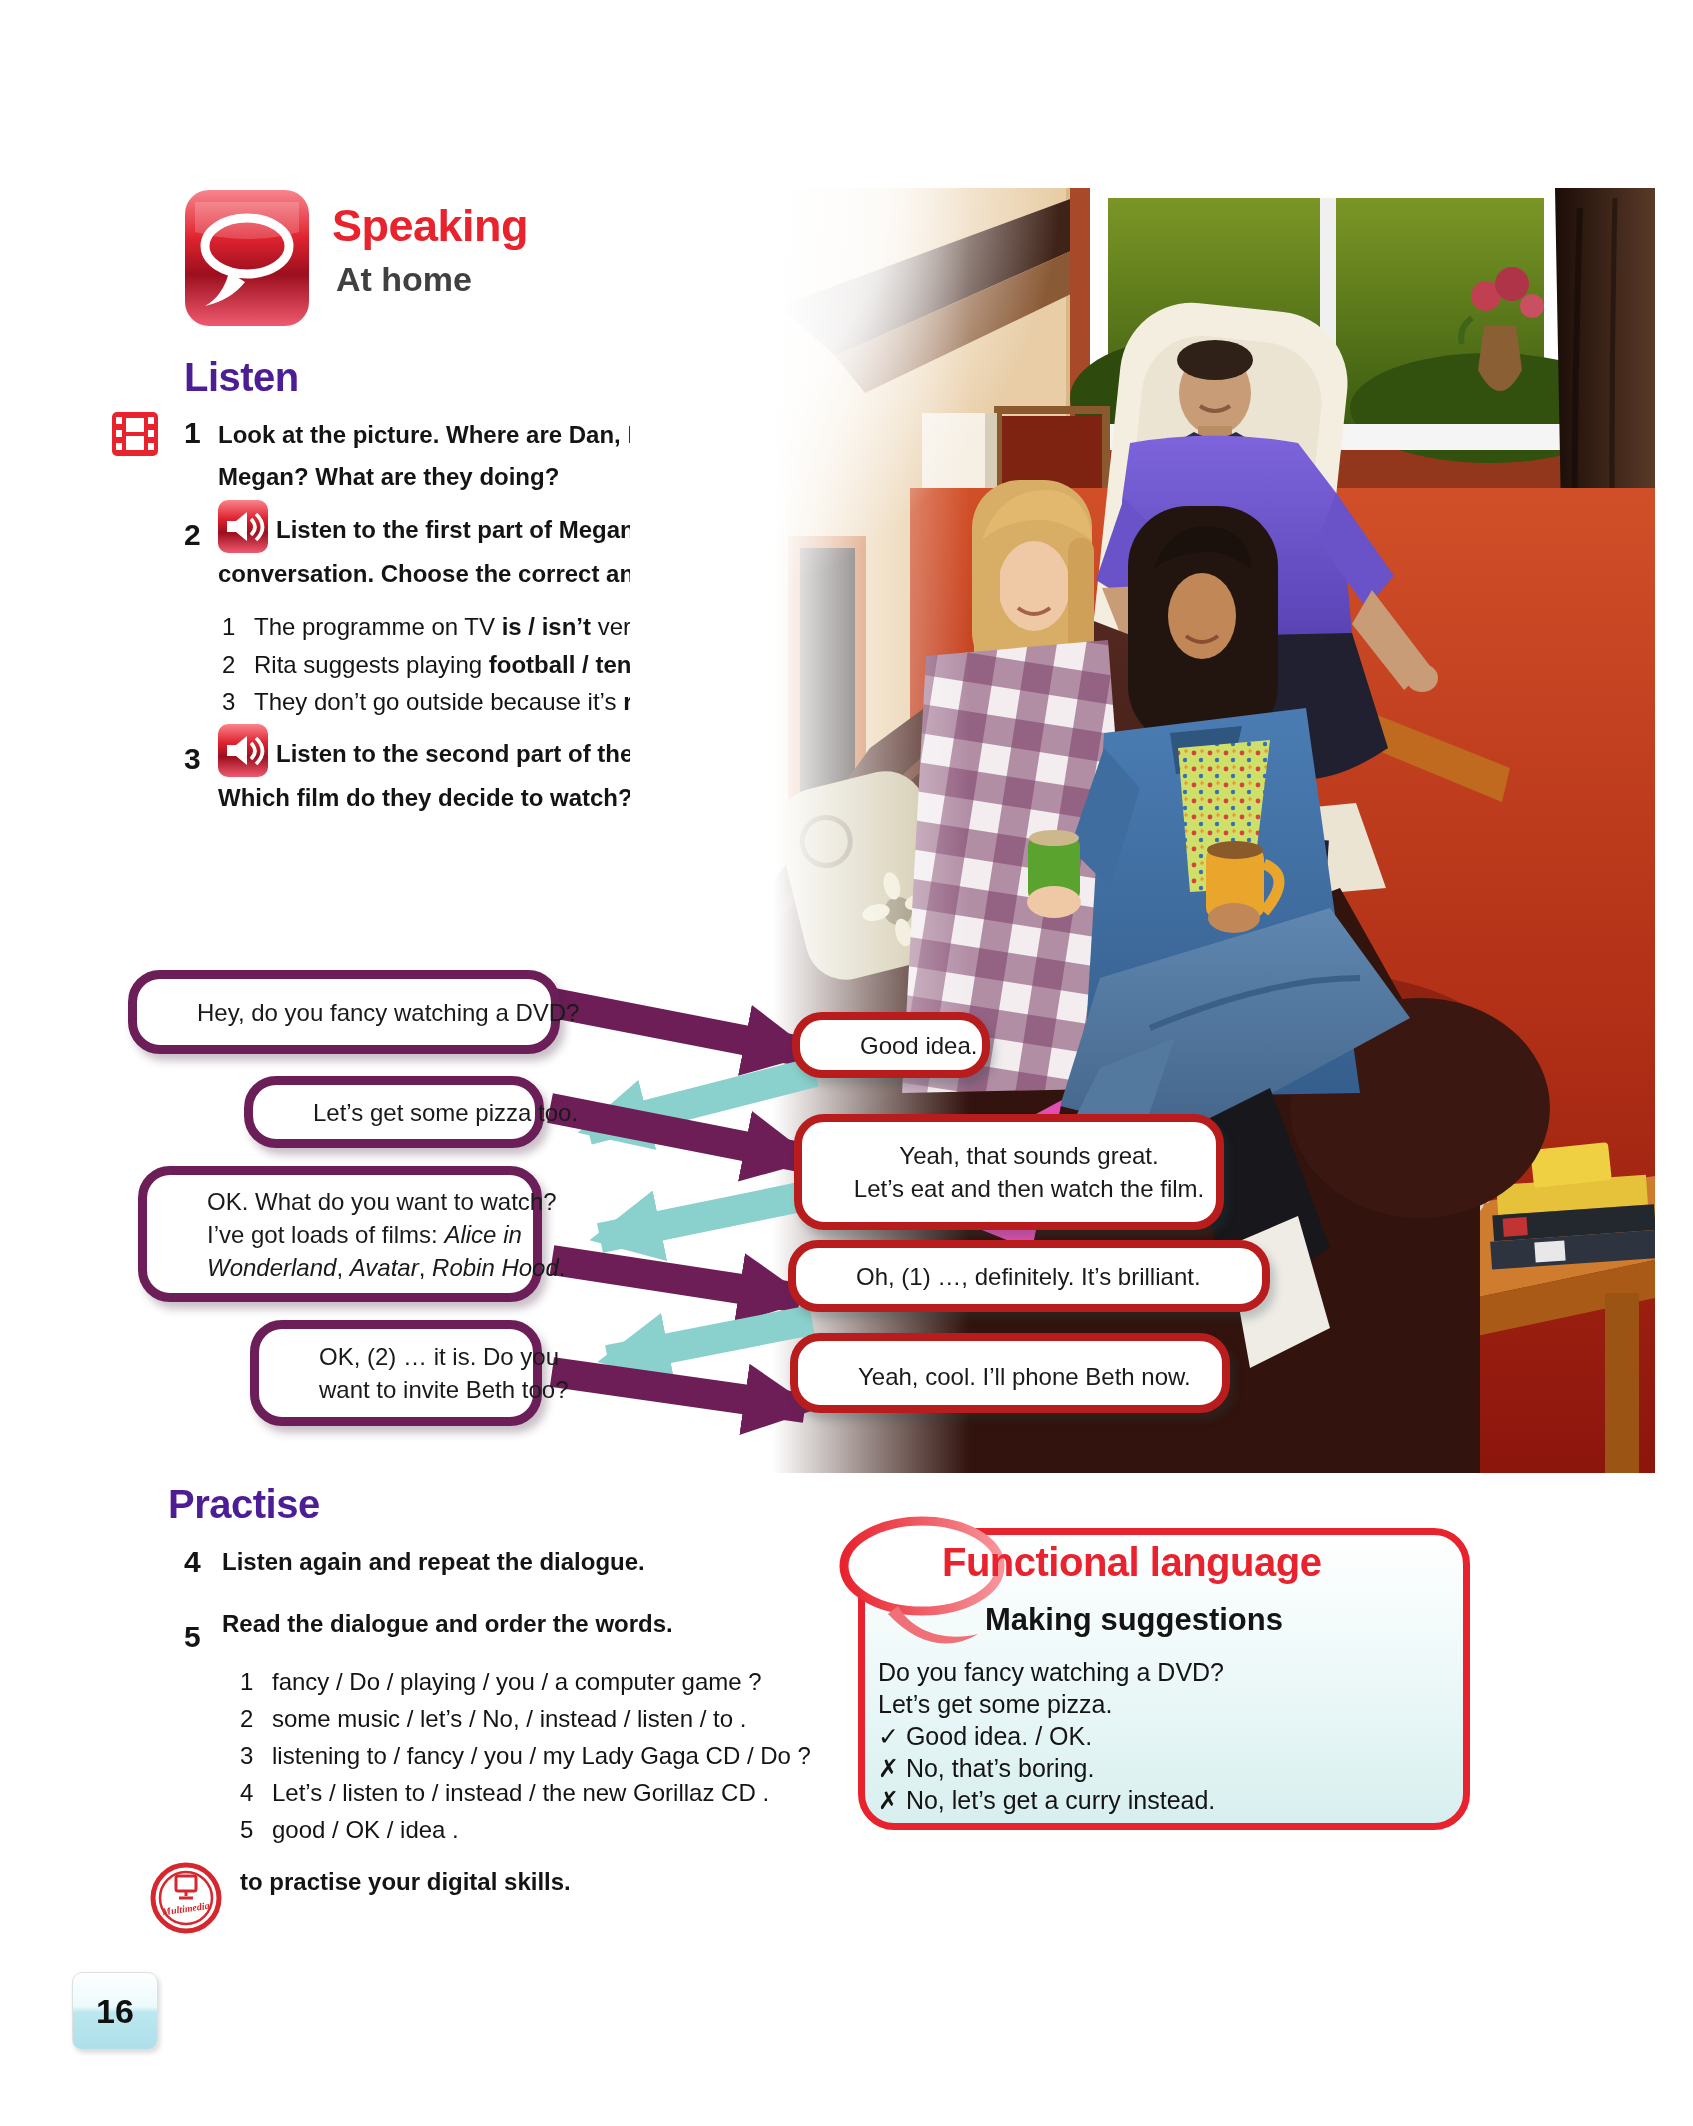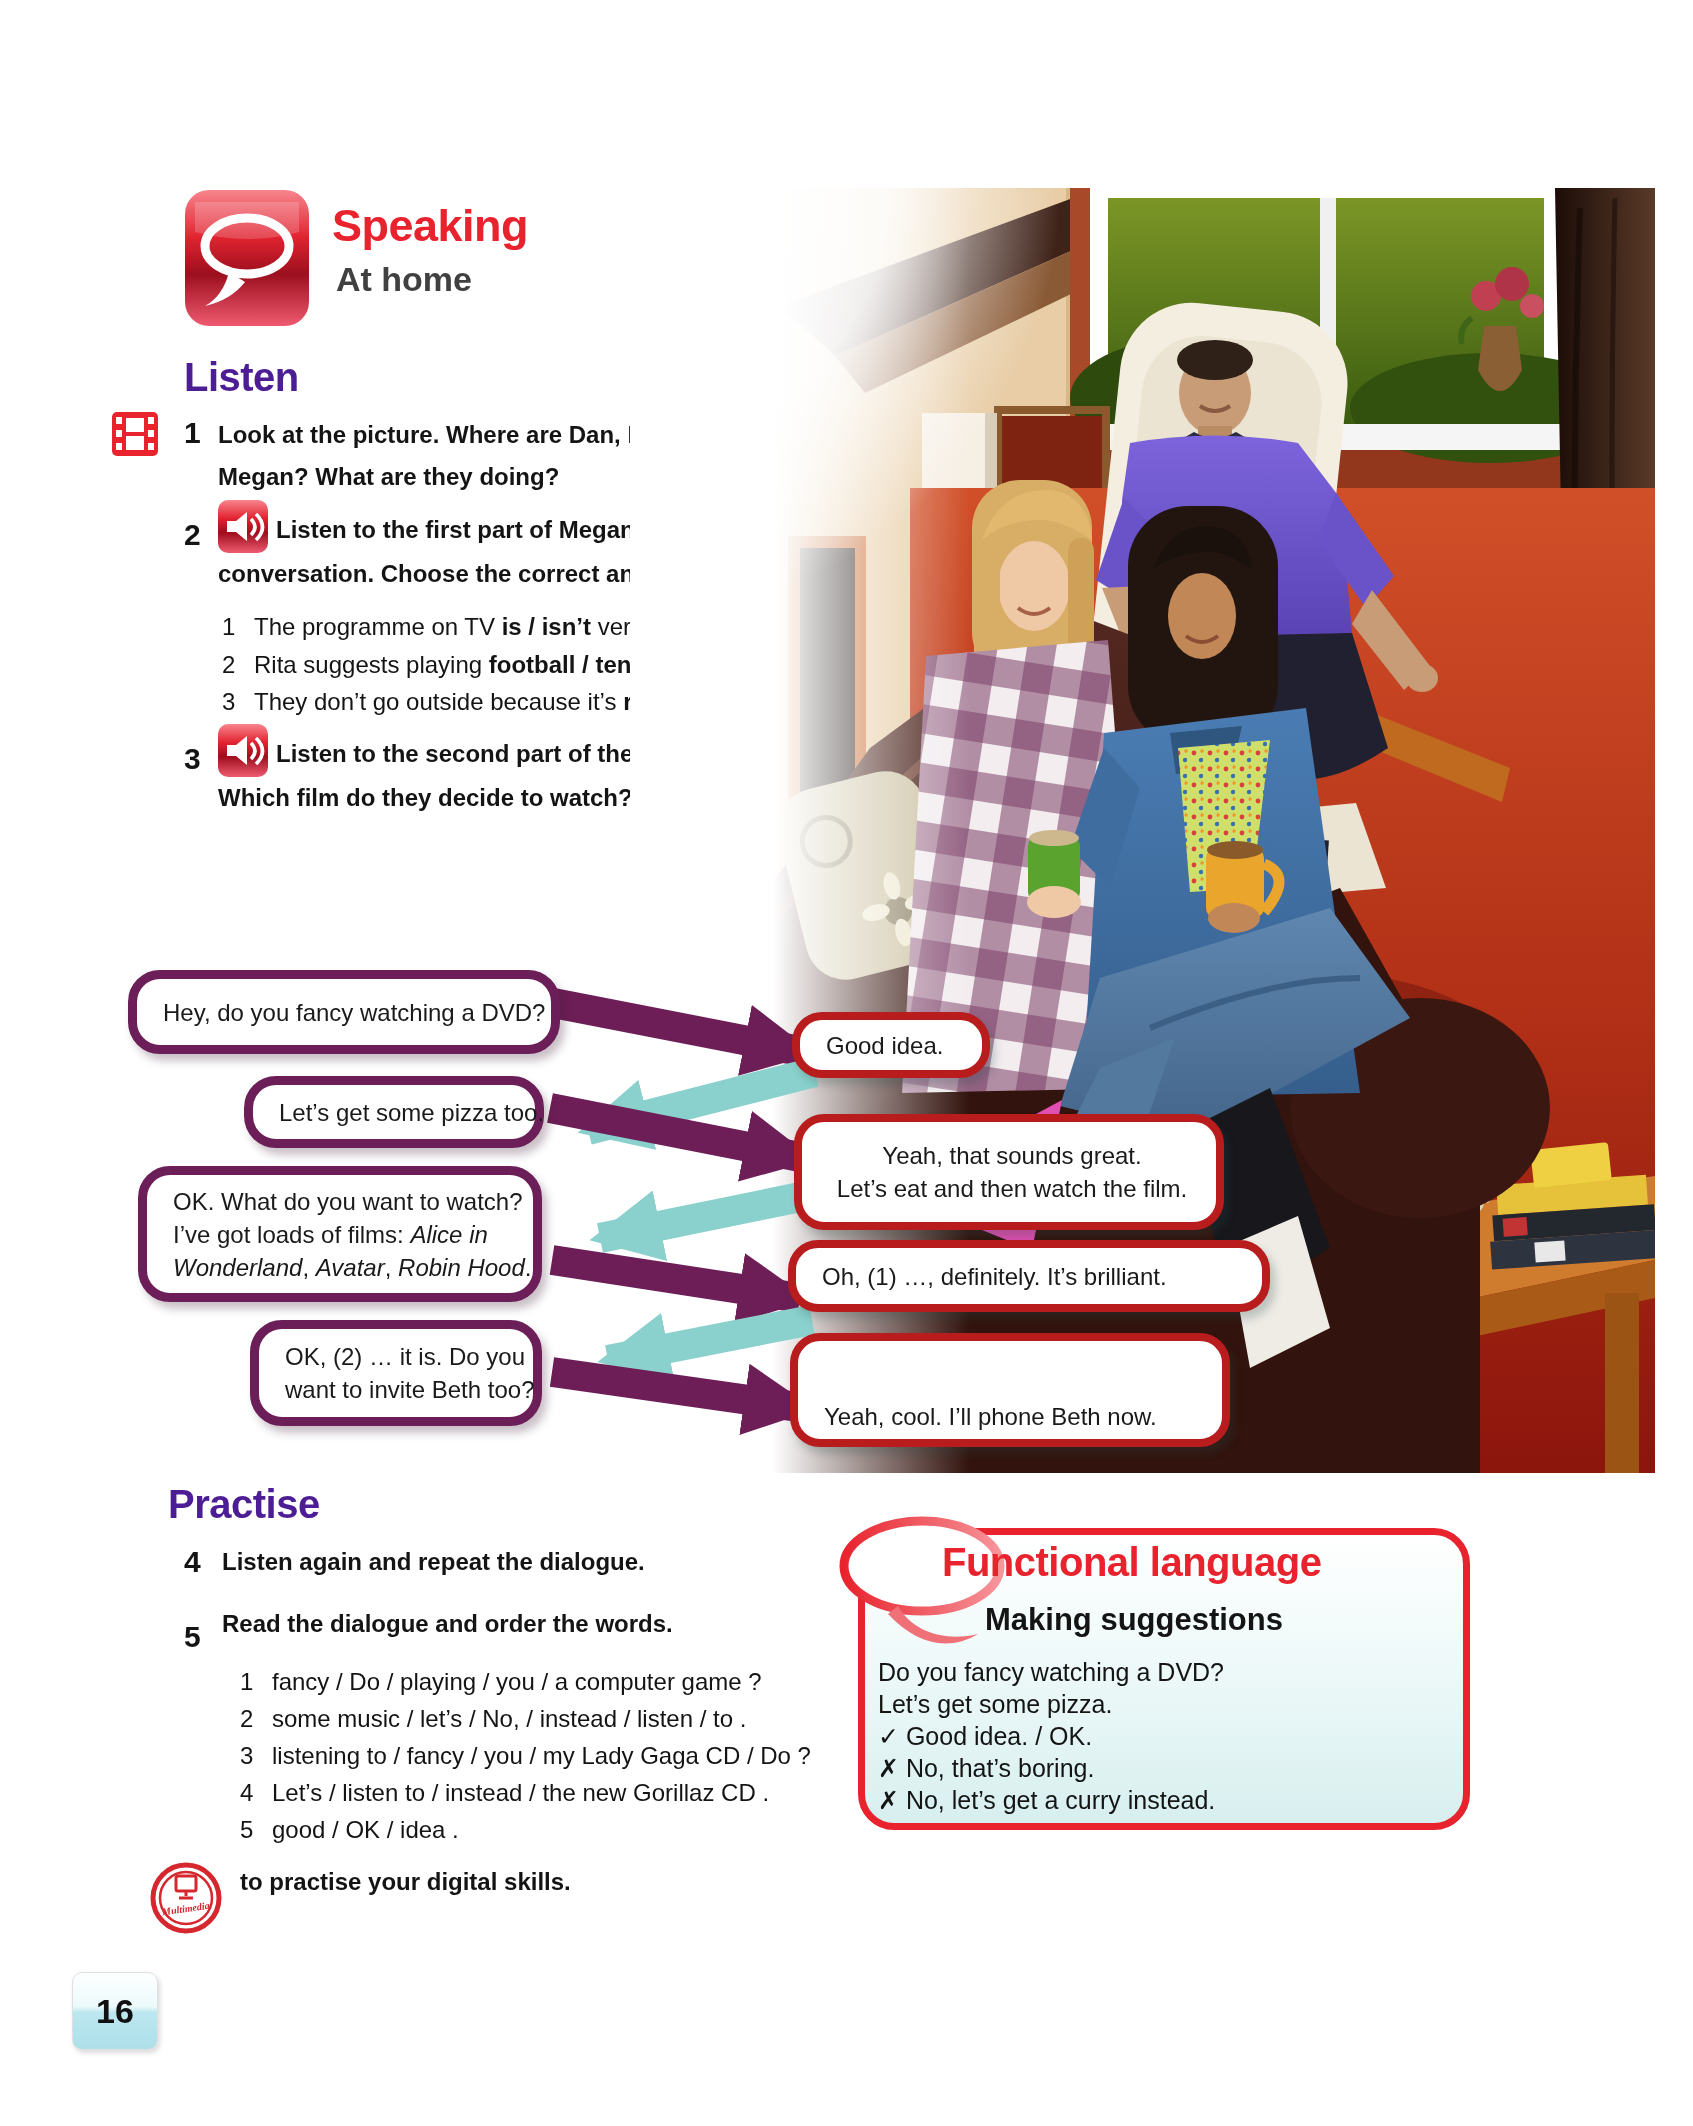--- a/index.html
+++ b/index.html
@@ -16,32 +16,32 @@
   .instr{font-size:24px;color:#141414;}
   .instr .tline{line-height:42px;white-space:nowrap;}
   .oneline .tline{line-height:28px;white-space:nowrap;}
   .item{position:absolute;font-size:24px;color:#141414;white-space:nowrap;}
   .item .inum{display:inline-block;width:32px;vertical-align:top;line-height:30px;}
   .item .itext{display:inline-block;vertical-align:top;}
   .item .tline{line-height:30px;}
   
   .bubble{position:absolute;background:#fff;display:flex;flex-direction:column;justify-content:center;
           z-index:3;font-size:24px;color:#1a1a1a;box-sizing:border-box;padding:6px 20px 6px 26px;}
-  .bubble .tline{white-space:nowrap;line-height:33px;}
+  .bubble .tline{white-space:nowrap;line-height:33px;margin-left:34px;}
   .pu{border:9px solid #6b1e57;border-radius:32px;box-shadow:5px 7px 9px rgba(60,30,55,.28);}
   .te{border:8px solid #b91c1c;border-radius:30px;box-shadow:5px 7px 9px rgba(40,70,70,.25);}
   .l1{left:128px;top:970px;width:432px;height:84px;}
   .l2{left:244px;top:1076px;width:300px;height:72px;}
   .l2 .tline{text-align:center;}
   .l3{left:138px;top:1166px;width:404px;height:136px;}
   .l4{left:250px;top:1320px;width:292px;height:106px;}
   .r1{left:792px;top:1012px;width:198px;height:66px;}
   .r2{left:794px;top:1114px;width:430px;height:116px;align-items:center;}
   .r3{left:788px;top:1240px;width:482px;height:72px;}
-  .r4{left:790px;top:1333px;width:440px;height:114px;justify-content:flex-end;padding-top:12px;}
+  .r4{left:790px;top:1333px;width:440px;height:80px;justify-content:center;padding-top:12px;}
   
   .fbox{position:absolute;left:858px;top:1528px;width:612px;height:302px;box-sizing:border-box;
         border:7px solid #e8232e;border-radius:36px;
         background:linear-gradient(180deg,#ffffff 0%,#f1fafa 38%,#d8efef 100%);z-index:2;}
   .ftitle{font-size:40px;font-weight:800;color:#e8232e;letter-spacing:-0.5px;z-index:4;}
   .fsub{font-size:31px;font-weight:800;color:#141414;z-index:4;}
   .flines{font-size:25px;color:#141414;z-index:4;}
   .flines .tline{line-height:32px;white-space:nowrap;}
   
   .dnote{font-size:24px;color:#141414;}

